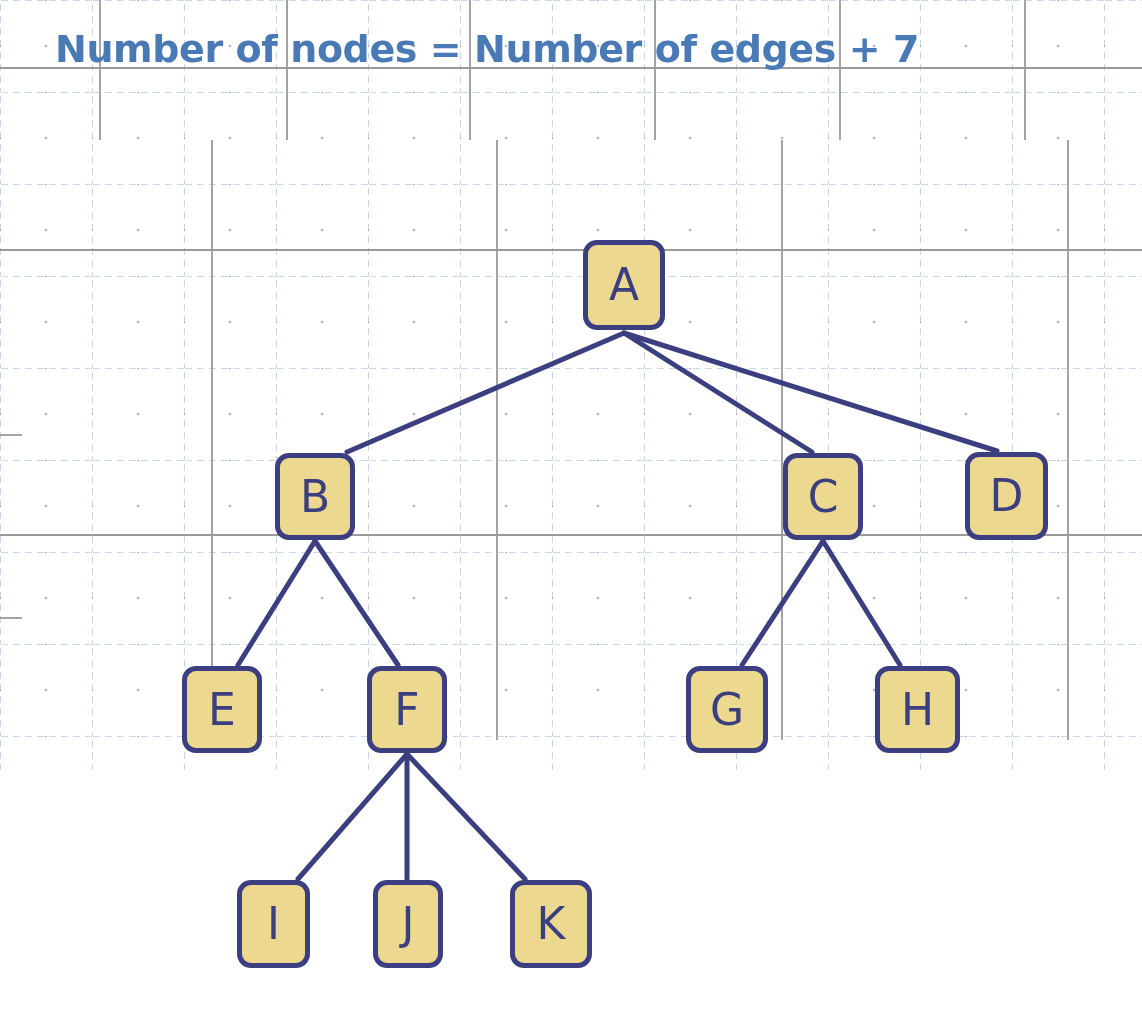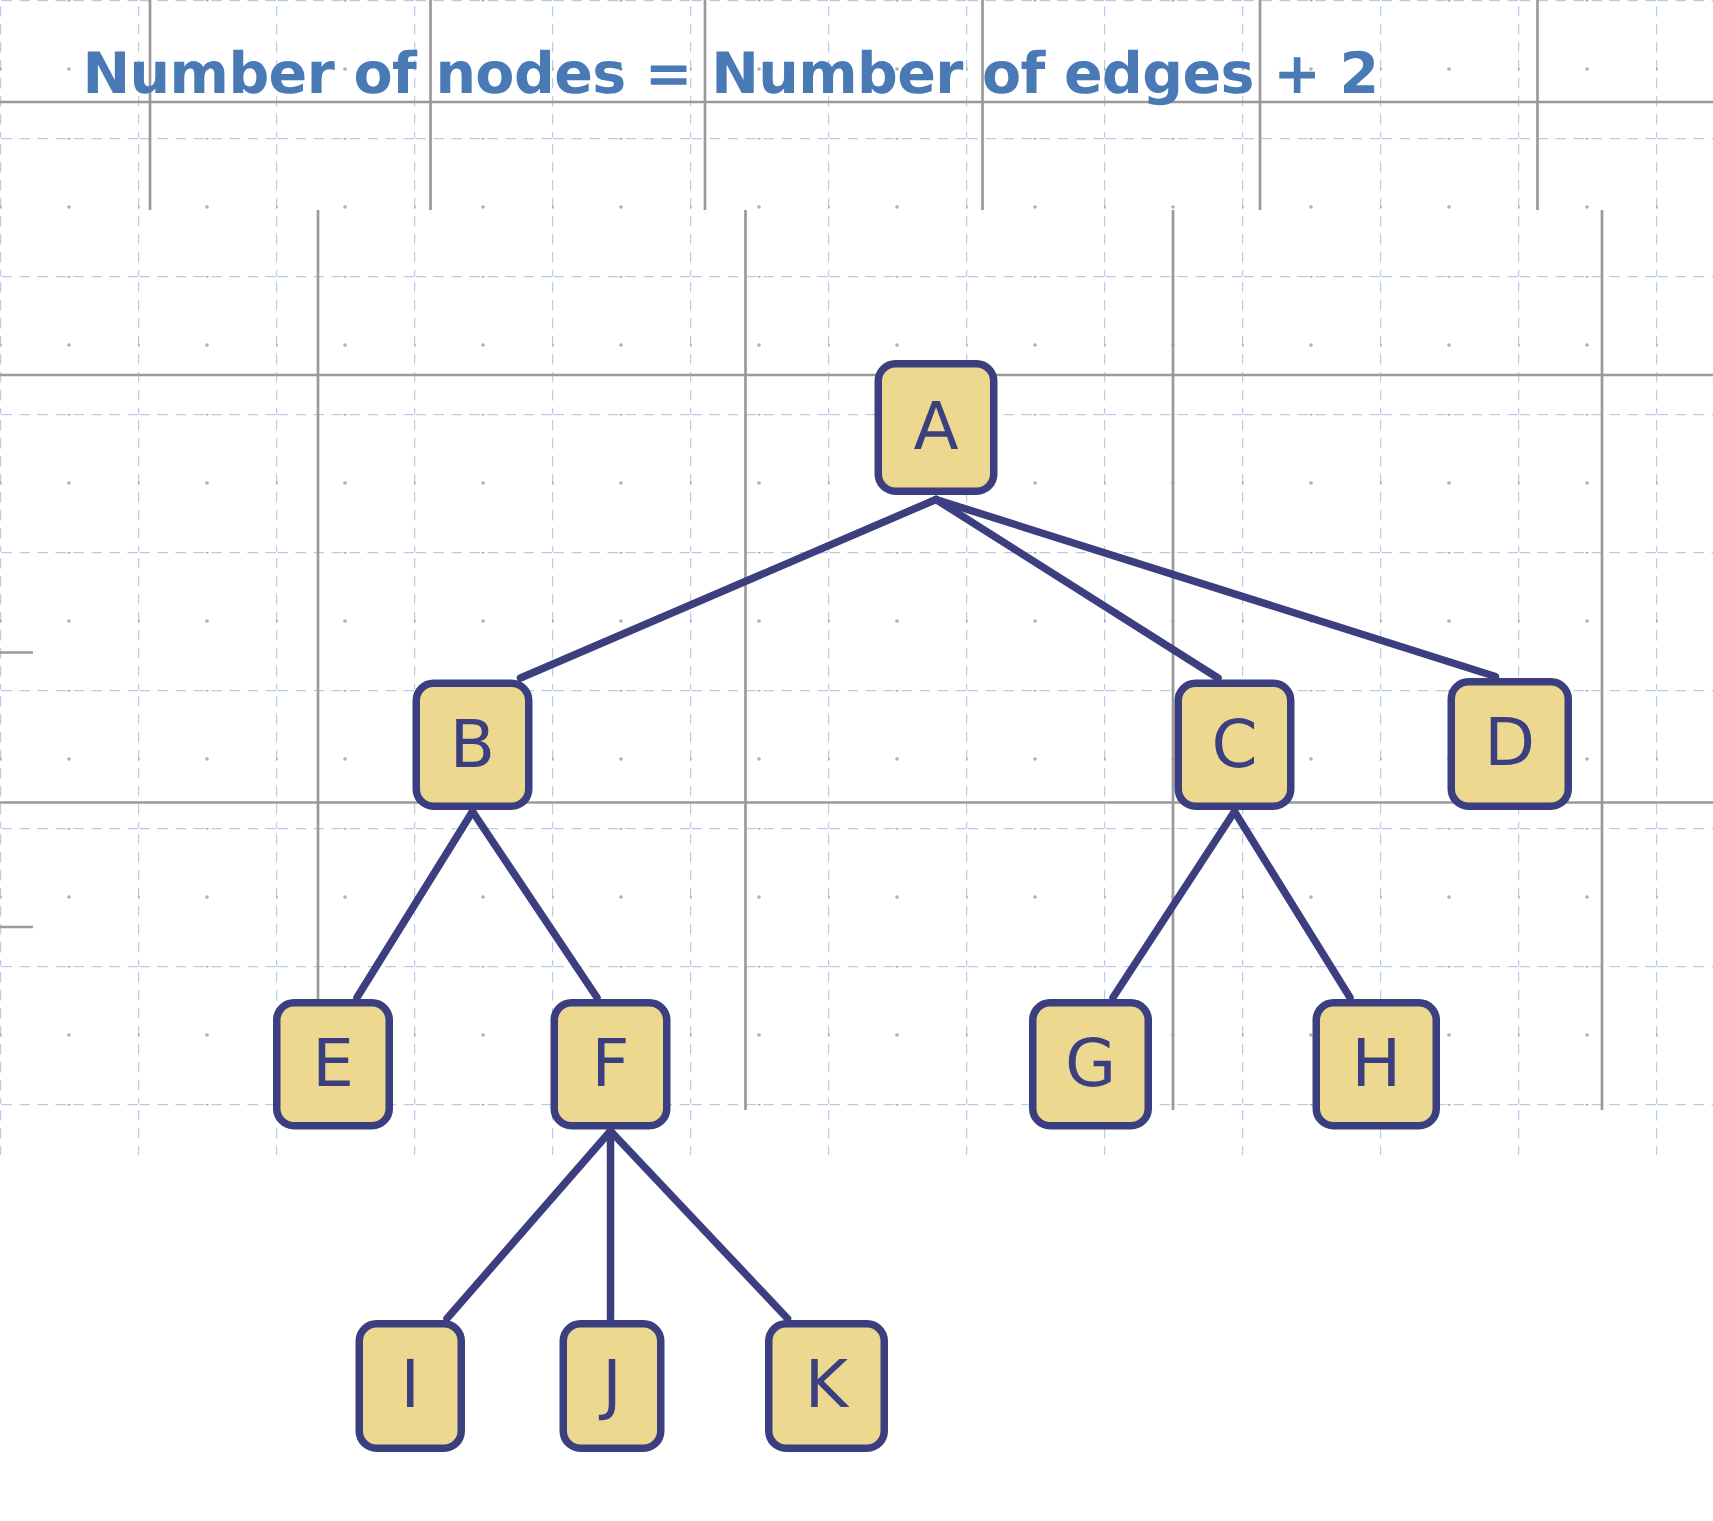--- a/index.html
+++ b/index.html
@@ -102,21 +102,21 @@
       <line x1="1068" y1="140" x2="1068" y2="740"></line>
 
       <line x1="0" y1="68" x2="1142" y2="68"></line>
       <line x1="0" y1="250" x2="1142" y2="250"></line>
       <line x1="0" y1="435" x2="22" y2="435"></line>
       <line x1="0" y1="535" x2="1142" y2="535"></line>
       <line x1="0" y1="618" x2="22" y2="618"></line>
     </g>
   </svg>
 
-  <div id="title">Number of nodes = Number of edges + 2</div>
+  <div id="title">Number of nodes = Number of edges + 7</div>
 
   <svg id="edges" width="1142" height="1014" viewBox="0 0 1142 1014" xmlns="http://www.w3.org/2000/svg" aria-hidden="true">
     <g stroke="#3b3f7f" stroke-width="5" stroke-linecap="round" fill="none">
       <line x1="624" y1="333" x2="347" y2="452"></line>
       <line x1="624" y1="333" x2="812" y2="452"></line>
       <line x1="624" y1="333" x2="997" y2="451"></line>
       <line x1="315" y1="541" x2="238" y2="665"></line>
       <line x1="315" y1="541" x2="398" y2="665"></line>
       <line x1="823" y1="541" x2="742" y2="665"></line>
       <line x1="823" y1="541" x2="900" y2="665"></line>

